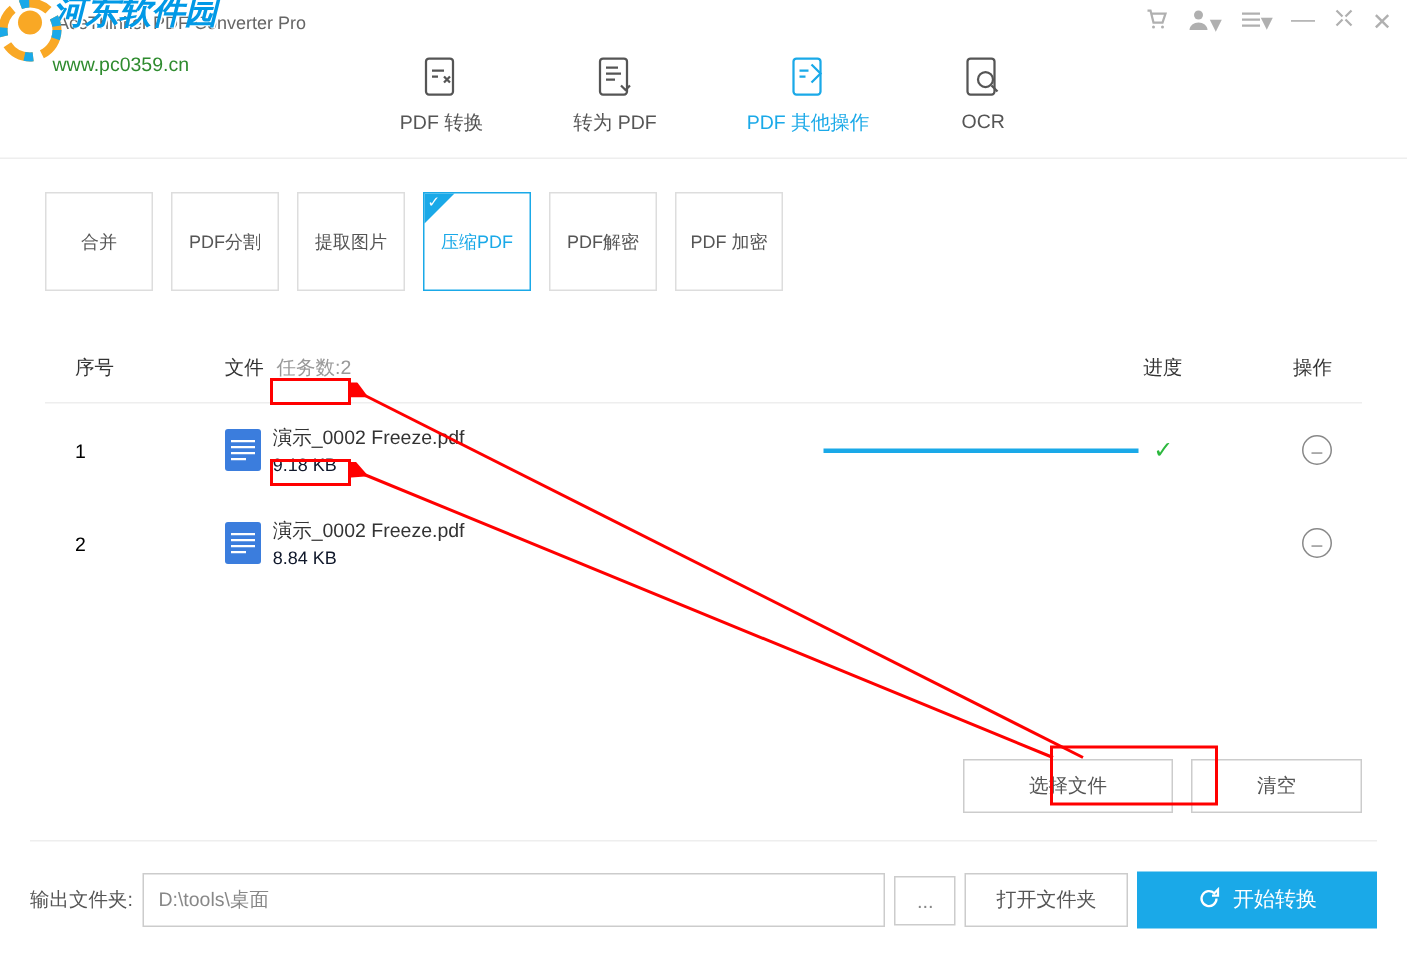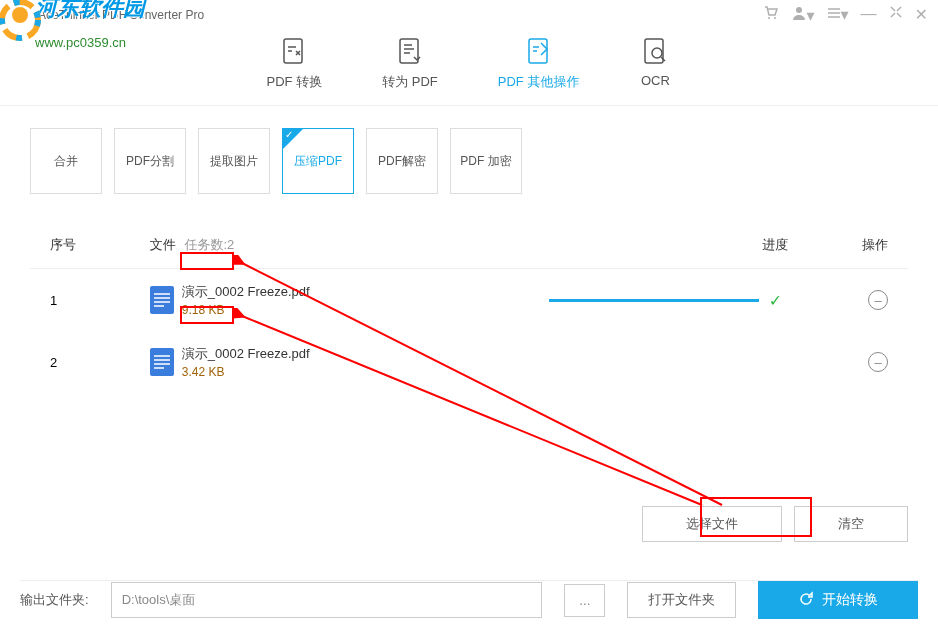--- a/index.html
+++ b/index.html
@@ -32,30 +32,30 @@
     .header-row { display: flex; padding: 20px 20px 14px; border-bottom: 1px solid #eee; color: #333; font-size: 13px; }
     .col-num { width: 100px; }
     .col-file { width: 400px; }
     .col-progress { width: 240px; text-align: right; }
     .col-action { width: 100px; text-align: right; }
     .task-count { color: #999; margin-left: 5px; }
     
     .file-row { display: flex; align-items: center; padding: 14px 20px; font-size: 13px; }
     .file-icon { width: 24px; height: 28px; margin-right: 8px; }
     .file-name { color: #333; font-size: 13px; }
-    .file-size { color: #a16207; font-size: 12px; margin-top: 2px; }
+    .file-size { color: #0f172a; font-size: 12px; margin-top: 2px; }
     .progress-bar { width: 210px; height: 3px; background: #1aa9e8; }
     .progress-done { color: #2cb83e; font-size: 16px; margin-left: 10px; }
     .progress-wrap { display: flex; align-items: center; }
     .action-remove { width: 20px; height: 20px; border: 1.5px solid #888; border-radius: 50%; display: inline-flex; align-items: center; justify-content: center; color: #888; cursor: pointer; }
     
     .bottom-actions { position: absolute; bottom: 95px; right: 30px; display: flex; gap: 12px; }
     .btn { padding: 8px 43px; border: 1px solid #ccc; background: #fff; font-size: 13px; color: #555; cursor: pointer; }
     
-    .footer { position: absolute; bottom: 18px; left: 20px; right: 20px; display: flex; align-items: center; gap: 22px; font-size: 13px; border-top: 1px solid #eee; }
+    .footer { position: absolute; bottom: 18px; left: 20px; right: 20px; display: flex; align-items: center; gap: 6px; font-size: 13px; border-top: 1px solid #eee; padding-top: 20px; }
     .output-label { color: #555; }
     .output-path { flex: 1; border: 1px solid #ccc; padding: 8px 10px; color: #888; }
     .btn-browse { padding: 8px 14px; border: 1px solid #ccc; background: #fff; cursor: pointer; color: #888; }
     .btn-open { padding: 8px 20px; border: 1px solid #ccc; background: #fff; cursor: pointer; color: #555; }
     .btn-start { padding: 10px 40px; background: #1aa9e8; color: #fff; border: none; cursor: pointer; display: flex; gap: 8px; font-size: 14px; }
     
     .redbox { position: absolute; border: 2px solid red; pointer-events: none; z-index: 50; }
     .arrow-svg { position: absolute; pointer-events: none; z-index: 49; }
   </style>
 </head>
@@ -187,21 +187,21 @@
 
   <div class="file-row">
     <div class="col-num">2</div>
     <div class="col-file" style="display:flex;align-items:center;">
       <svg class="file-icon" viewBox="0 0 24 28">
           <rect width="24" height="28" rx="2" fill="#3b7ddd"></rect>
           <path d="M4 8h16M4 12h16M4 16h16M4 20h10" stroke="#fff" stroke-width="1.5"></path>
         </svg>
       <div>
         <div class="file-name">演示_0002  Freeze.pdf</div>
-        <div class="file-size">3.42 KB</div>
+        <div class="file-size">8.84 KB</div>
       </div>
     </div>
     <div class="col-progress"></div>
     <div class="col-action"><span class="action-remove">–</span></div>
   </div>
 </div>
 
 <div class="bottom-actions">
   <button class="btn">选择文件</button>
   <button class="btn">清空</button>

